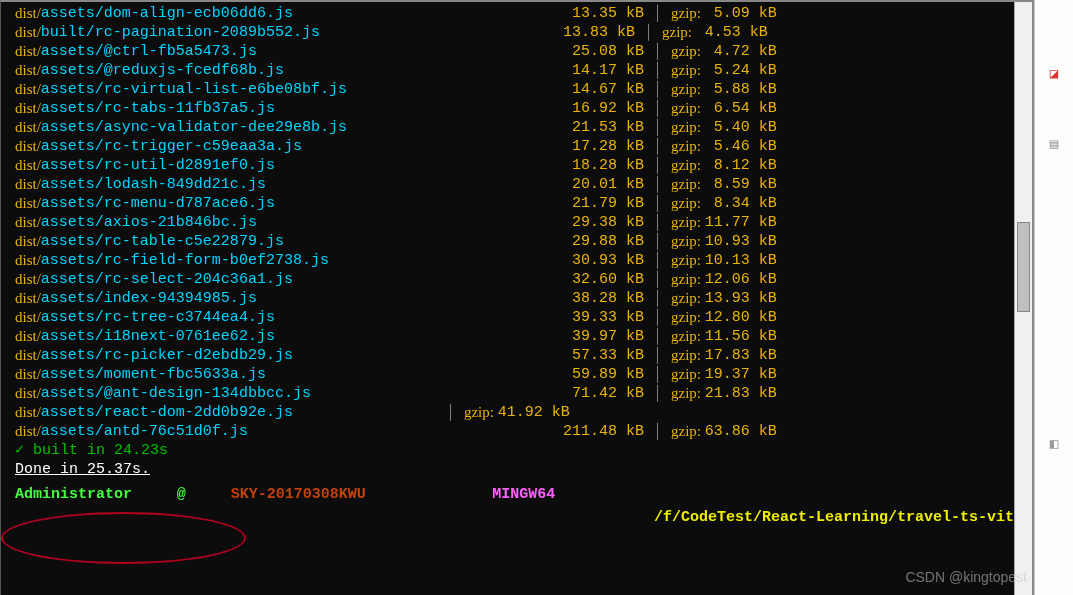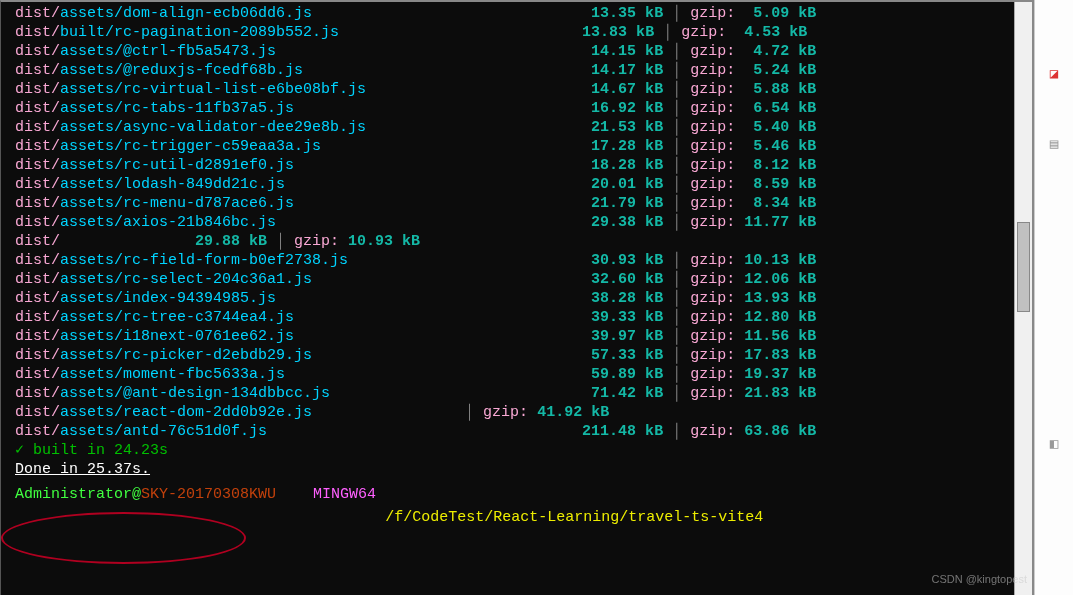--- a/index.html
+++ b/index.html
@@ -23,33 +23,34 @@
     border-right: 2px solid #888;
     position: relative;
   }
   .row {
     display: flex;
     white-space: pre;
     line-height: 19px;
     height: 19px;
     padding-left: 14px;
   }
-  .dim { color: #f9a8d4; }
+  .dim { color: #eab308; font-family: Liberation Serif, serif; }
   .cyan { color: #00d4ff; text-align: right; }
   .green { color: #00c000; }
-  .white { color: #14b8a6; font-weight: bold; }
+  .white { color: #eab308; }
   .sep { color: #808080; }
   .done-row { color: #ffffff; text-decoration: underline; }
   .prompt-row {
     display: flex;
     white-space: pre;
     line-height: 19px;
     height: 19px;
     padding-left: 14px;
-    font-weight: normal;
+    font-weight: bold;
+    justify-content: space-between;
   }
   .admin { color: #40ff40; }
   .atsym { color: #40ff40; }
   .host { color: #c2410c; }
   .mingw { color: #ff60ff; margin-left: 28px; }
   .path-prompt { color: #eded00; margin-top: 23px; }
 
   .right-strip {
     position: absolute;
     top: 0; right: 0; bottom: 0;
@@ -76,21 +77,21 @@
     border-radius: 50%;
     pointer-events: none;
   }
 
   .watermark {
     position: absolute;
     right: 46px;
     bottom: 10px;
     color: rgba(200,200,200,0.55);
     font-family: Arial, sans-serif;
-    font-size: 11px;
+    font-size: 14px;
   }
 
   .scrollbar {
     position: absolute;
     right: 0; top: 0; bottom: 0;
     width: 18px;
     background: #f0f0f0;
     border-left: 1px solid #aaa;
   }
   .scroll-thumb {
@@ -101,31 +102,31 @@
     border: 1px solid #888;
   }
 </style>
 </head>
 <body>
 
 <div class="terminal">
   <div id="rows-container">
       <div class="row"><span class="dim">dist/</span><span class="cyan">assets/dom-align-ecb06dd6.js                </span><span class="white">               13.35 kB</span><span class="sep"> │ </span><span class="dim">gzip: </span><span class="white"> 5.09 kB</span></div>
       <div class="row"><span class="dim">dist/</span><span class="cyan">built/rc-pagination-2089b552.js            </span><span class="white">               13.83 kB</span><span class="sep"> │ </span><span class="dim">gzip: </span><span class="white"> 4.53 kB</span></div>
-      <div class="row"><span class="dim">dist/</span><span class="cyan">assets/@ctrl-fb5a5473.js                    </span><span class="white">               14.15 kB</span><span class="sep"> │ </span><span class="dim">gzip: </span><span class="white"> 4.72 kB</span></div>
+      <div class="row"><span class="dim">dist/</span><span class="cyan">assets/@ctrl-fb5a5473.js                    </span><span class="white">               25.08 kB</span><span class="sep"> │ </span><span class="dim">gzip: </span><span class="white"> 4.72 kB</span></div>
       <div class="row"><span class="dim">dist/</span><span class="cyan">assets/@reduxjs-fcedf68b.js                 </span><span class="white">               14.17 kB</span><span class="sep"> │ </span><span class="dim">gzip: </span><span class="white"> 5.24 kB</span></div>
       <div class="row"><span class="dim">dist/</span><span class="cyan">assets/rc-virtual-list-e6be08bf.js          </span><span class="white">               14.67 kB</span><span class="sep"> │ </span><span class="dim">gzip: </span><span class="white"> 5.88 kB</span></div>
       <div class="row"><span class="dim">dist/</span><span class="cyan">assets/rc-tabs-11fb37a5.js                  </span><span class="white">               16.92 kB</span><span class="sep"> │ </span><span class="dim">gzip: </span><span class="white"> 6.54 kB</span></div>
       <div class="row"><span class="dim">dist/</span><span class="cyan">assets/async-validator-dee29e8b.js          </span><span class="white">               21.53 kB</span><span class="sep"> │ </span><span class="dim">gzip: </span><span class="white"> 5.40 kB</span></div>
       <div class="row"><span class="dim">dist/</span><span class="cyan">assets/rc-trigger-c59eaa3a.js               </span><span class="white">               17.28 kB</span><span class="sep"> │ </span><span class="dim">gzip: </span><span class="white"> 5.46 kB</span></div>
       <div class="row"><span class="dim">dist/</span><span class="cyan">assets/rc-util-d2891ef0.js                  </span><span class="white">               18.28 kB</span><span class="sep"> │ </span><span class="dim">gzip: </span><span class="white"> 8.12 kB</span></div>
       <div class="row"><span class="dim">dist/</span><span class="cyan">assets/lodash-849dd21c.js                   </span><span class="white">               20.01 kB</span><span class="sep"> │ </span><span class="dim">gzip: </span><span class="white"> 8.59 kB</span></div>
       <div class="row"><span class="dim">dist/</span><span class="cyan">assets/rc-menu-d787ace6.js                  </span><span class="white">               21.79 kB</span><span class="sep"> │ </span><span class="dim">gzip: </span><span class="white"> 8.34 kB</span></div>
       <div class="row"><span class="dim">dist/</span><span class="cyan">assets/axios-21b846bc.js                    </span><span class="white">               29.38 kB</span><span class="sep"> │ </span><span class="dim">gzip: </span><span class="white">11.77 kB</span></div>
-      <div class="row"><span class="dim">dist/</span><span class="white">               29.88 kB</span><span class="sep"> │ </span><span class="dim">gzip: </span><span class="white">10.93 kB</span></div>
+      <div class="row"><span class="dim">dist/</span><span class="cyan">assets/rc-table-c5e22879.js                 </span><span class="white">               29.88 kB</span><span class="sep"> │ </span><span class="dim">gzip: </span><span class="white">10.93 kB</span></div>
       <div class="row"><span class="dim">dist/</span><span class="cyan">assets/rc-field-form-b0ef2738.js            </span><span class="white">               30.93 kB</span><span class="sep"> │ </span><span class="dim">gzip: </span><span class="white">10.13 kB</span></div>
       <div class="row"><span class="dim">dist/</span><span class="cyan">assets/rc-select-204c36a1.js                </span><span class="white">               32.60 kB</span><span class="sep"> │ </span><span class="dim">gzip: </span><span class="white">12.06 kB</span></div>
       <div class="row"><span class="dim">dist/</span><span class="cyan">assets/index-94394985.js                    </span><span class="white">               38.28 kB</span><span class="sep"> │ </span><span class="dim">gzip: </span><span class="white">13.93 kB</span></div>
       <div class="row"><span class="dim">dist/</span><span class="cyan">assets/rc-tree-c3744ea4.js                  </span><span class="white">               39.33 kB</span><span class="sep"> │ </span><span class="dim">gzip: </span><span class="white">12.80 kB</span></div>
       <div class="row"><span class="dim">dist/</span><span class="cyan">assets/i18next-0761ee62.js                  </span><span class="white">               39.97 kB</span><span class="sep"> │ </span><span class="dim">gzip: </span><span class="white">11.56 kB</span></div>
       <div class="row"><span class="dim">dist/</span><span class="cyan">assets/rc-picker-d2ebdb29.js                </span><span class="white">               57.33 kB</span><span class="sep"> │ </span><span class="dim">gzip: </span><span class="white">17.83 kB</span></div>
       <div class="row"><span class="dim">dist/</span><span class="cyan">assets/moment-fbc5633a.js                   </span><span class="white">               59.89 kB</span><span class="sep"> │ </span><span class="dim">gzip: </span><span class="white">19.37 kB</span></div>
       <div class="row"><span class="dim">dist/</span><span class="cyan">assets/@ant-design-134dbbcc.js              </span><span class="white">               71.42 kB</span><span class="sep"> │ </span><span class="dim">gzip: </span><span class="white">21.83 kB</span></div>
       <div class="row"><span class="dim">dist/</span><span class="cyan">assets/react-dom-2dd0b92e.js                </span><span class="sep"> │ </span><span class="dim">gzip: </span><span class="white">41.92 kB</span></div>
       <div class="row"><span class="dim">dist/</span><span class="cyan">assets/antd-76c51d0f.js                     </span><span class="white">              211.48 kB</span><span class="sep"> │ </span><span class="dim">gzip: </span><span class="white">63.86 kB</span></div>

